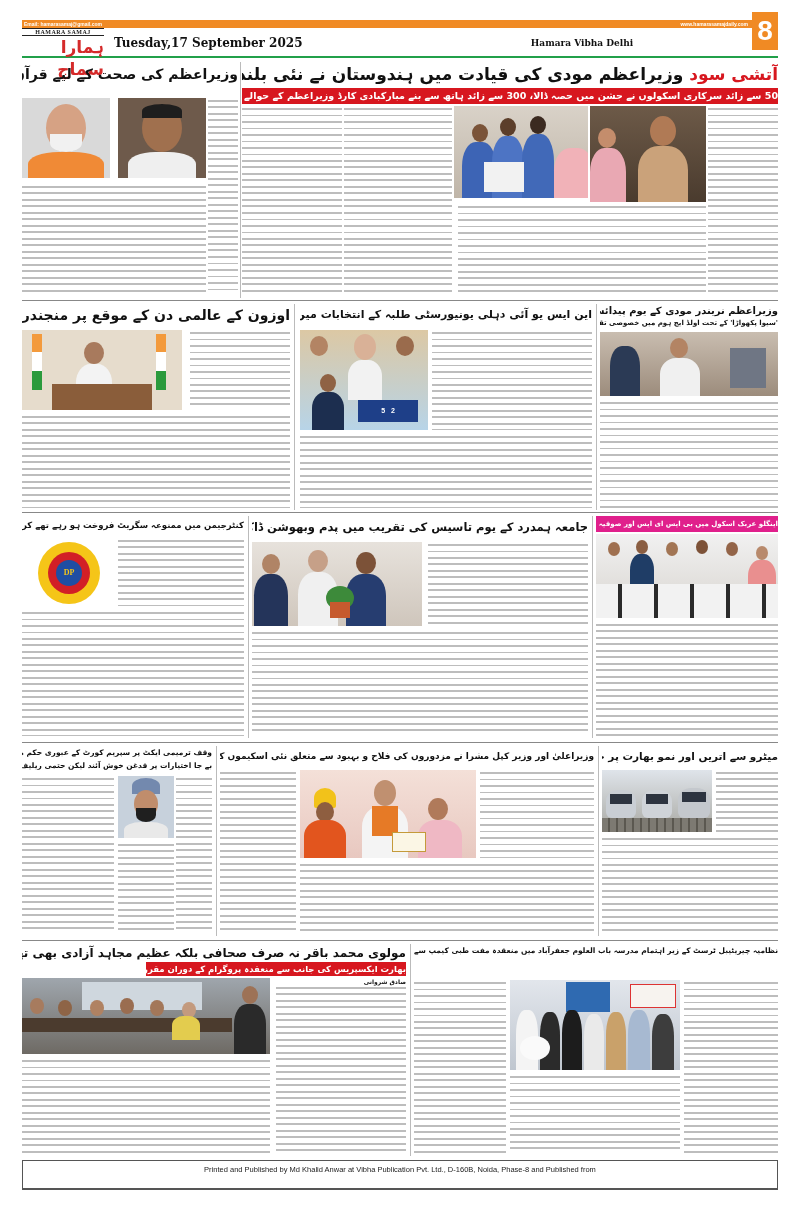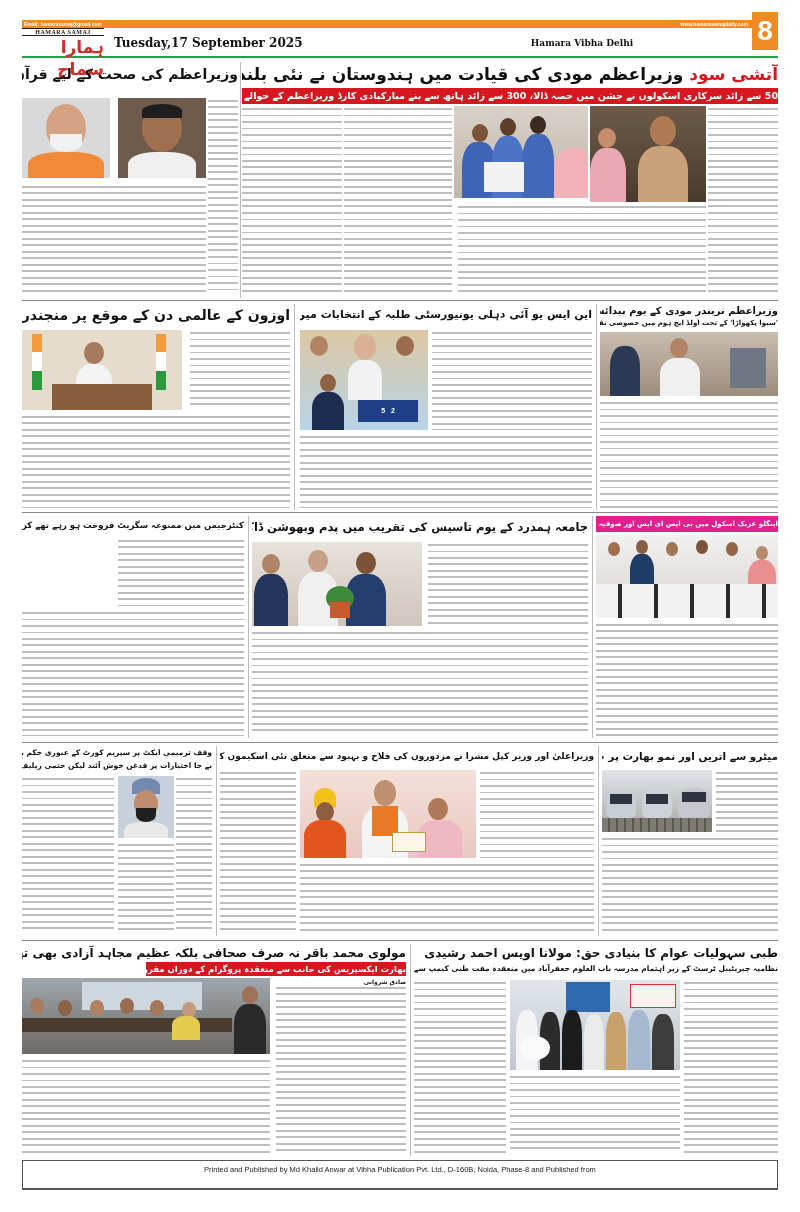--- a/index.html
+++ b/index.html
@@ -152,20 +152,25 @@
       <div class="body" style="left:10px; top:14px; width:30px; height:50px; background:#2b3a55;"></div>
       <div style="position:absolute; left:130px; top:16px; width:36px; height:40px; background:#6f7684;"></div>
     </div>
     <div class="txt" style="position:absolute; left:0; top:96px; width:178px; height:108px;"></div>
   </div>
 
   <div class="rule-h" style="left:0; top:492px; width:756px;"></div>
 
   <div class="blk" style="left:0; top:496px; width:222px; height:222px;">
     <div class="hl" style="font-size:8.5px; line-height:18px; text-align:right;">کنٹرجیمن میں ممنوعہ سگریٹ فروخت ہو رہے تھے کرائم برانچ نے مارا چھاپہ</div>
+    <div class="photo" style="left:4px; top:22px; width:86px; height:68px; background:#fff;">
+      <div style="position:absolute; left:12px; top:4px; width:62px; height:62px; border-radius:50%; background:#f5c518;"></div>
+      <div style="position:absolute; left:22px; top:14px; width:42px; height:42px; border-radius:50%; background:#d21f26;"></div>
+      <div style="position:absolute; left:30px; top:22px; width:26px; height:26px; border-radius:50%; background:#1f4ea3; color:#f5c518; font:bold 8px 'Liberation Serif',serif; text-align:center; line-height:26px;">DP</div>
+    </div>
     <div class="txt" style="position:absolute; right:0; top:22px; width:126px; height:68px; color:transparent;">نئی دہلی، 16 ستمبر (سماج نیوز سروس): دہلی پولیس کی کرائم برانچ نے وسطی دہلی کے قرول باغ علاقے میں چھاپہ مارا۔</div>
     <div class="txt" style="position:absolute; left:0; top:94px; width:222px; height:126px;"></div>
   </div>
   <div class="rule-v" style="left:226px; top:496px; height:222px;"></div>
 
   <div class="blk" style="left:230px; top:496px; width:336px; height:222px;">
     <div class="hl" style="font-size:11.5px; line-height:22px; text-align:right;">جامعہ ہمدرد کے یوم تاسیس کی تقریب میں پدم وبھوشن ڈاکٹر کرن سنگھ کی شرکت</div>
     <div class="photo" style="left:0; top:26px; width:170px; height:84px; background:linear-gradient(#e7e2dc,#cfc6bc);">
       <div class="head" style="left:10px; top:12px; width:18px; height:20px; background:#b08466;"></div>
       <div class="body" style="left:2px; top:32px; width:34px; height:54px; background:#24345a;"></div>
@@ -268,21 +273,20 @@
     </div>
     <div style="position:absolute; right:0; top:34px; width:130px;">
       <div class="byline">صادق شروانی</div>
       <div class="txt" style="height:168px; color:transparent;">نئی دہلی، 16 ستمبر (سماج نیوز سروس): نہ صرف ہندوستان بلکہ دنیا کے پہلے صحافی جنہوں نے</div>
     </div>
     <div class="txt" style="position:absolute; left:0; top:114px; width:248px; height:96px;"></div>
   </div>
   <div class="rule-v" style="left:388px; top:924px; height:212px;"></div>
 
   <div class="blk" style="left:392px; top:924px; width:364px; height:212px;">
-    <div class="hl" style="font-size:12px; line-height:18px; text-align:right;">طبی سہولیات عوام کا بنیادی حق: مولانا اویس احمد رشیدی</div>
     <div class="hl" style="font-size:7.5px; line-height:14px; text-align:right;">نظامیہ چیریٹیبل ٹرسٹ کے زیر اہتمام مدرسہ باب العلوم جعفرآباد میں منعقدہ مفت طبی کیمپ سے ہزاروں مریض مستفیض</div>
     <div class="txt" style="position:absolute; left:0; top:36px; width:92px; height:174px;"></div>
     <div class="photo" style="left:96px; top:36px; width:170px; height:90px; background:linear-gradient(#e2e6ec,#bfc6cf);">
       <div style="position:absolute; left:56px; top:2px; width:44px; height:30px; background:#2f6ab1;"></div>
       <div style="position:absolute; left:120px; top:4px; width:46px; height:24px; background:#f7f3ef; border:1px solid #d33;"></div>
       <div class="body" style="left:6px; top:30px; width:22px; height:60px; background:#f4f4f4;"></div>
       <div class="body" style="left:30px; top:32px; width:20px; height:58px; background:#2b2b2b;"></div>
       <div class="body" style="left:52px; top:30px; width:20px; height:60px; background:#1c1c1c;"></div>
       <div class="body" style="left:74px; top:34px; width:20px; height:56px; background:#eaeaea;"></div>
       <div class="body" style="left:96px; top:32px; width:20px; height:58px; background:#c9a16a;"></div>

